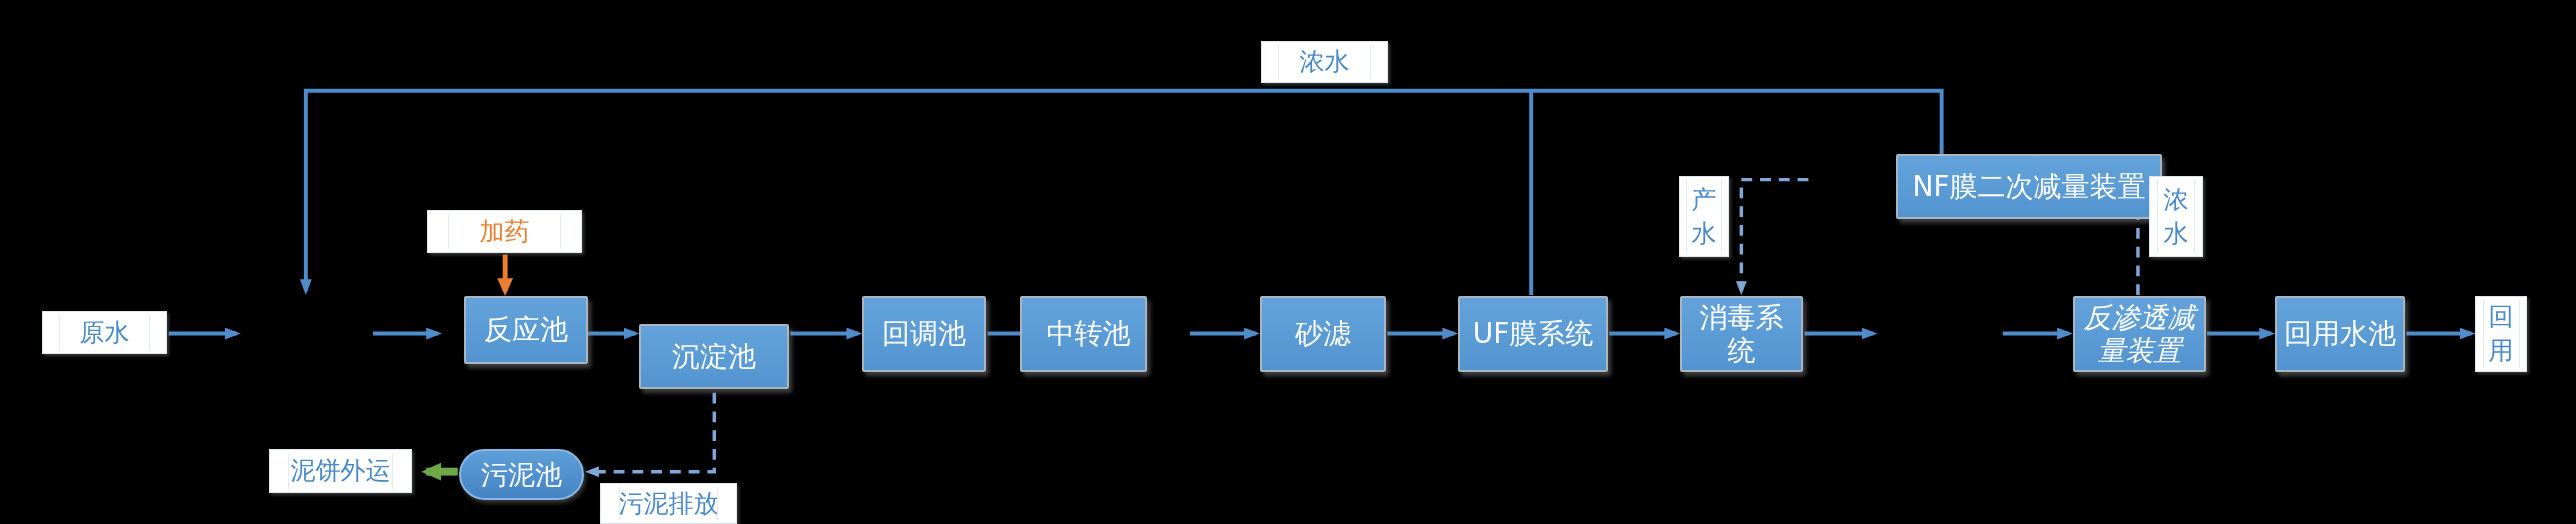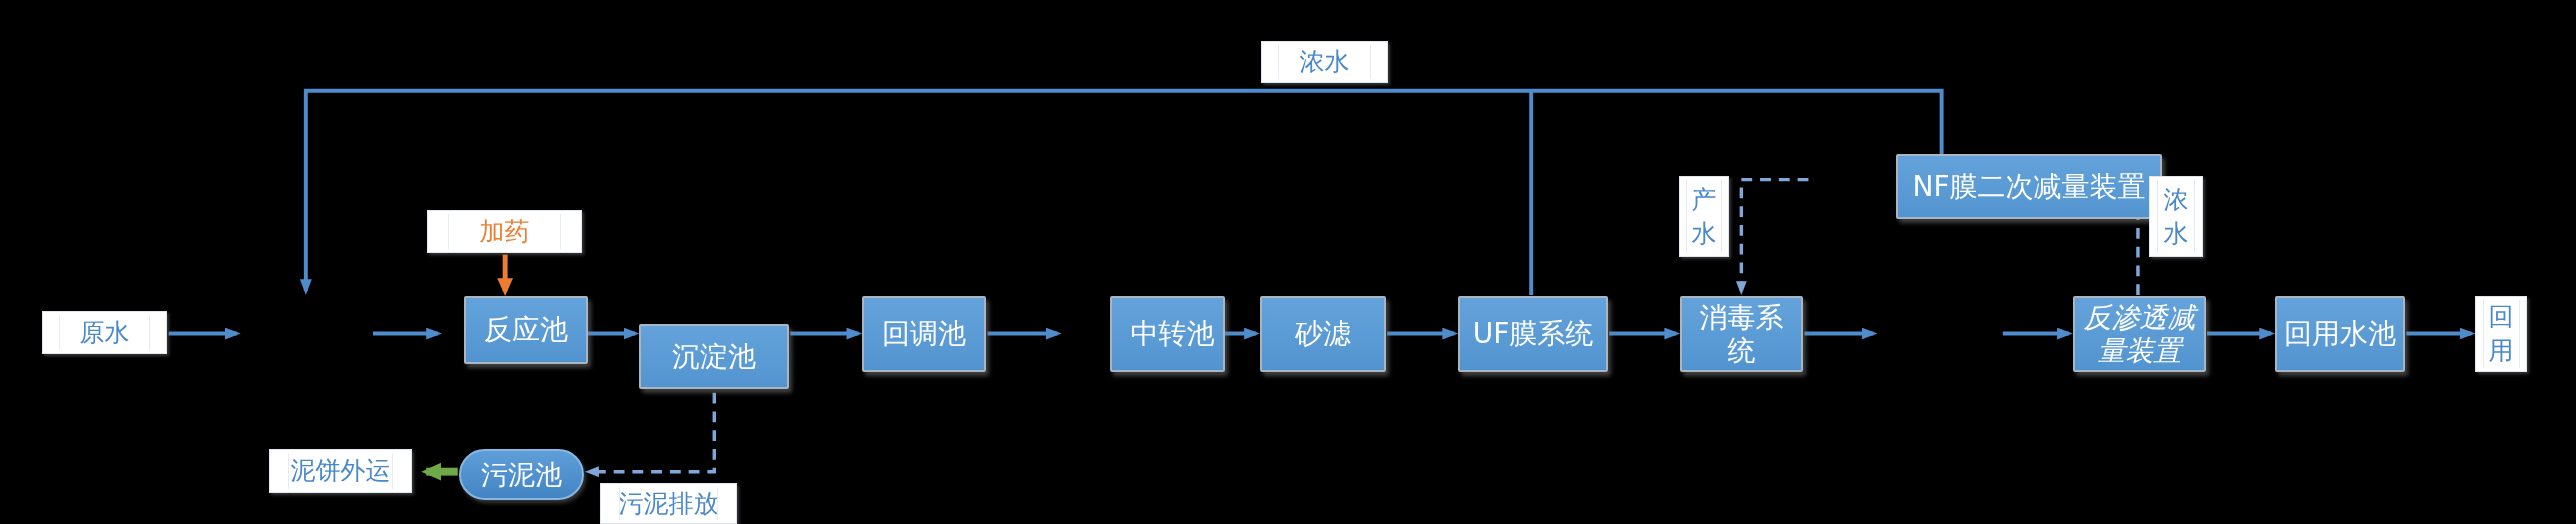--- a/index.html
+++ b/index.html
@@ -100,21 +100,21 @@
       </div>
       <div class="node box" style="left: 442px; top: 296px; width: 124px; height: 68px; margin-left: 22px;">
         <span>反应池</span>
       </div>
       <div class="node box" style="left: 639px; top: 296px; width: 150px; height: 65px; margin-top: 28px;">
         <span>沉淀池</span>
       </div>
       <div class="node box" style="left: 862px; top: 296px; width: 124px; height: 76px;">
         <span>回调池</span>
       </div>
-      <div class="node box" style="left: 1110px; top: 296px; width: 115px; height: 76px; padding-left: 15px;">
+      <div class="node box" style="left: 1020px; top: 296px; width: 127px; height: 76px; padding-left: 15px;">
         <span>中转池</span>
       </div>
       <div class="node box" style="left: 1260px; top: 296px; width: 126px; height: 76px;">
         <span>砂滤</span>
       </div>
       <div class="node box" style="left: 1458px; top: 296px; width: 150px; height: 76px;">
         <span>UF膜系统</span>
       </div>
       <div class="node box" style="left: 1680px; top: 296px; width: 123px; height: 76px;">
         <span>消毒系统</span>

